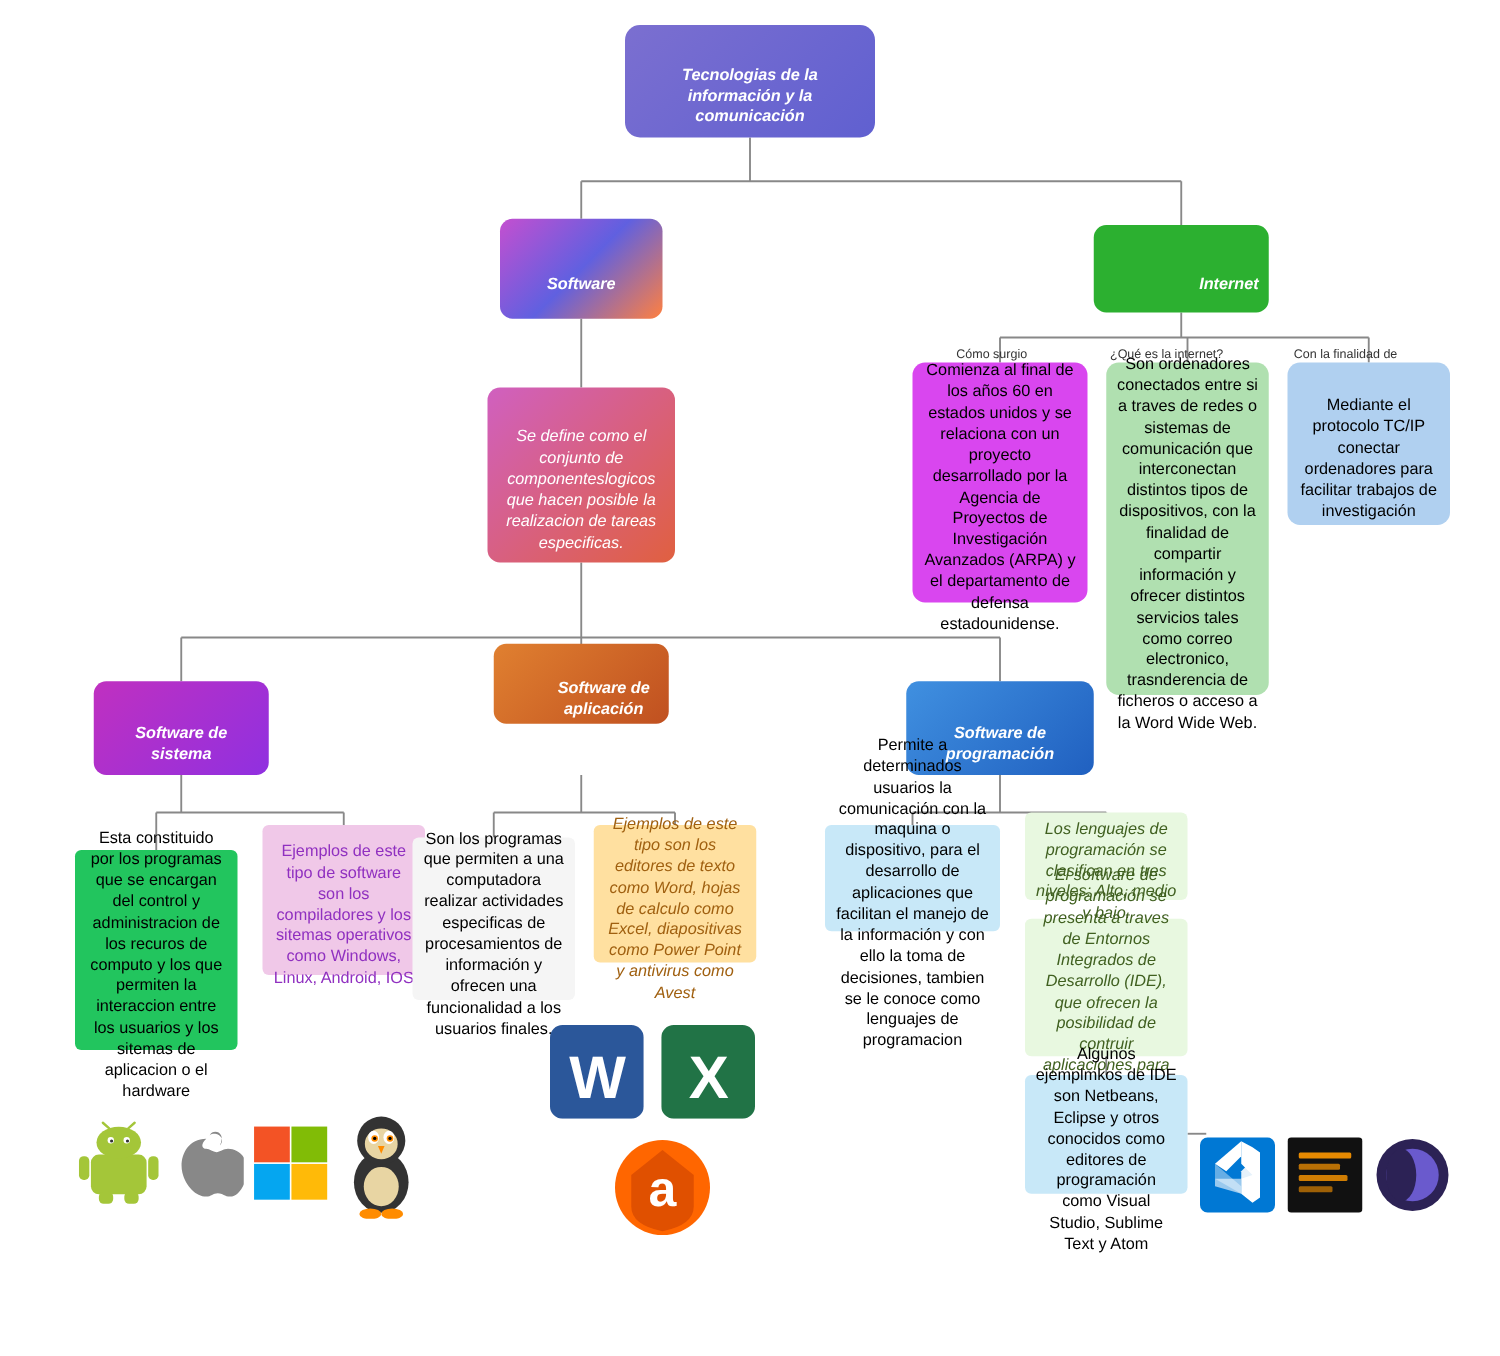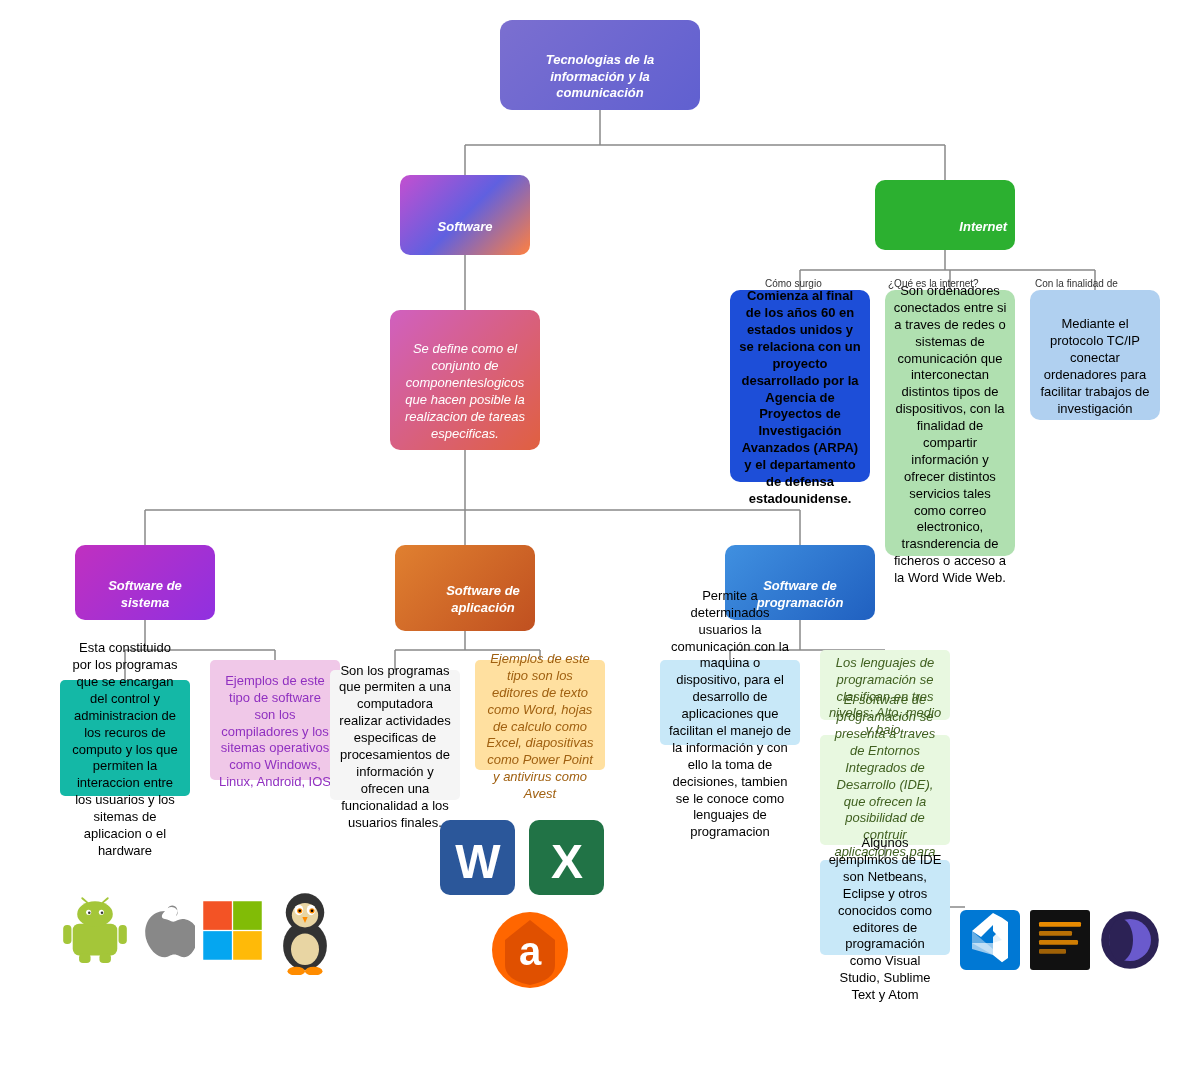--- a/index.html
+++ b/index.html
@@ -84,26 +84,26 @@
       left: 390px;
       top: 310px;
       font-style: italic;
       font-weight: normal;
       font-size: 11px;
       justify-content: center;
     }
 
     
     .node-internet-how {
-      background: #1d4ed8;
+      background: #d946ef;
       width: 140px;
       height: 192px;
       left: 730px;
       top: 290px;
-      font-weight: bold;
+      font-weight: normal;
       font-style: normal;
       font-size: 10px;
       color: #000;
     }
 
     .node-internet-what {
       background: #b0e0b0;
       width: 130px;
       height: 266px;
       left: 885px;
@@ -142,40 +142,40 @@
       width: 140px;
       height: 75px;
       left: 75px;
       top: 545px;
     }
 
     
     .node-sw-aplicacion {
       background: linear-gradient(135deg, #e08030, #c05020);
       width: 140px;
-      height: 86px;
+      height: 64px;
       left: 395px;
-      top: 545px;
+      top: 515px;
       padding-left: 44px;
     }
 
     
     .node-sw-prog {
       background: linear-gradient(135deg, #4090e0, #2060c0);
       width: 150px;
       height: 75px;
       left: 725px;
       top: 545px;
     }
 
     
     .node-sistema-desc {
-      background: #14b8a6;
-      width: 130px;
-      height: 116px;
+      background: #22c55e;
+      width: 130px;
+      height: 160px;
       left: 60px;
       top: 680px;
       font-weight: normal;
       font-style: normal;
       font-size: 9px;
       color: #000;
       border-radius: 5px;
     }
 
     .node-sistema-examples {

